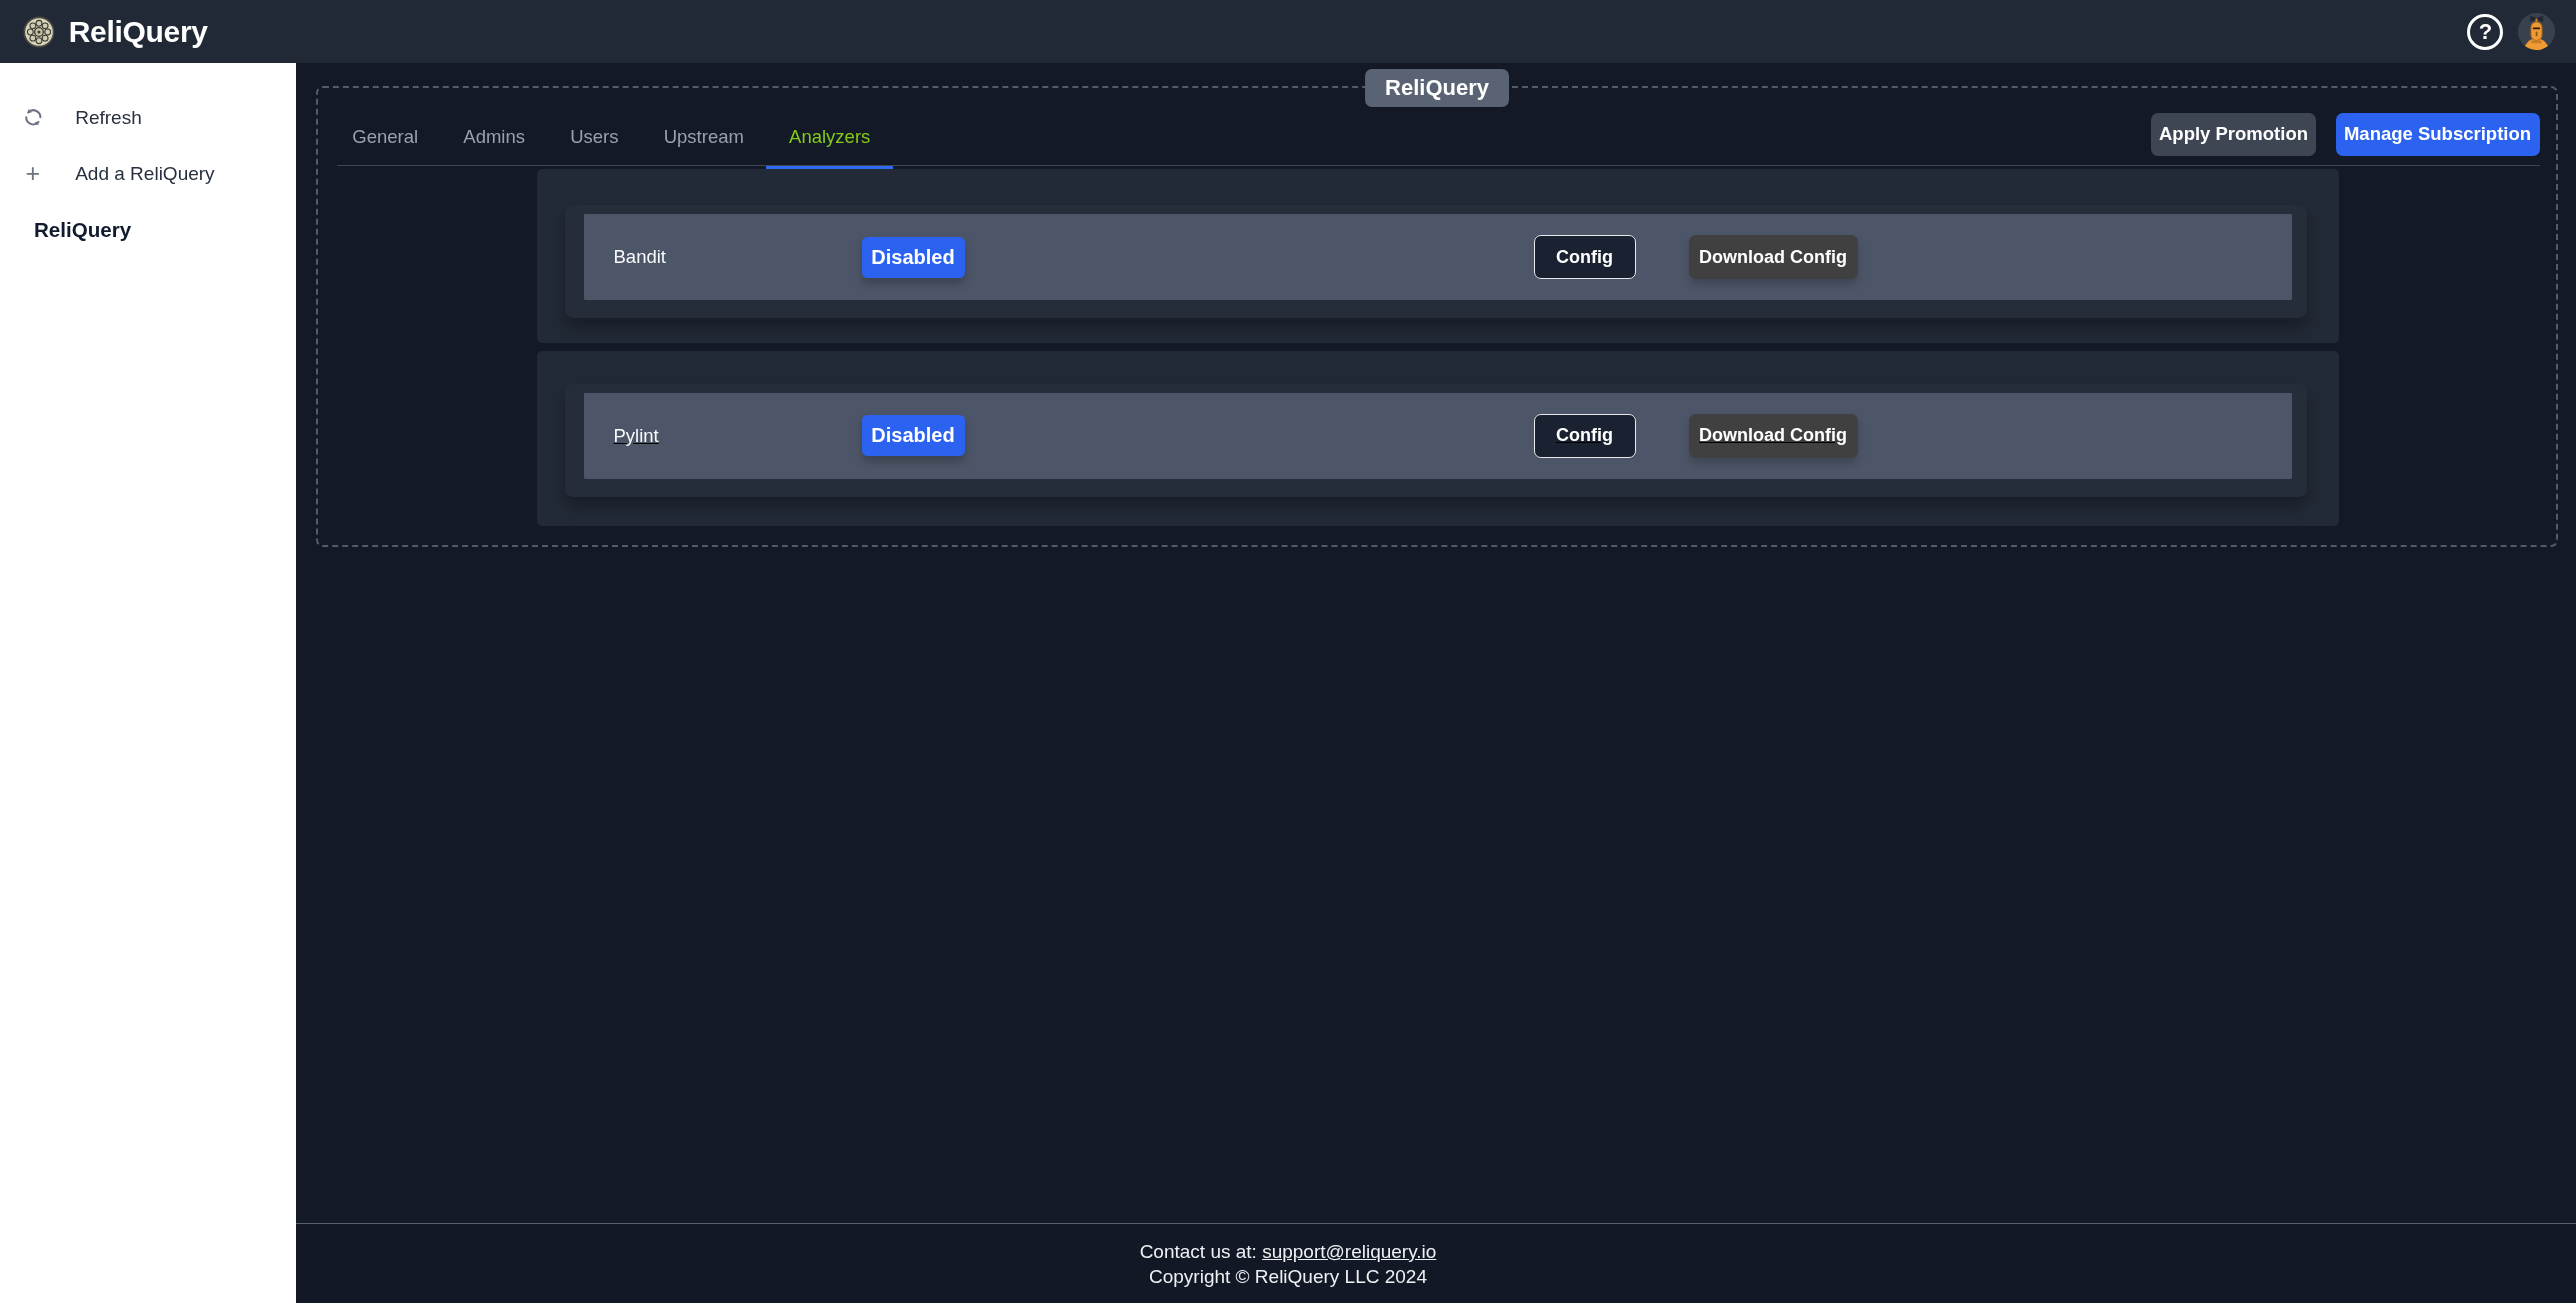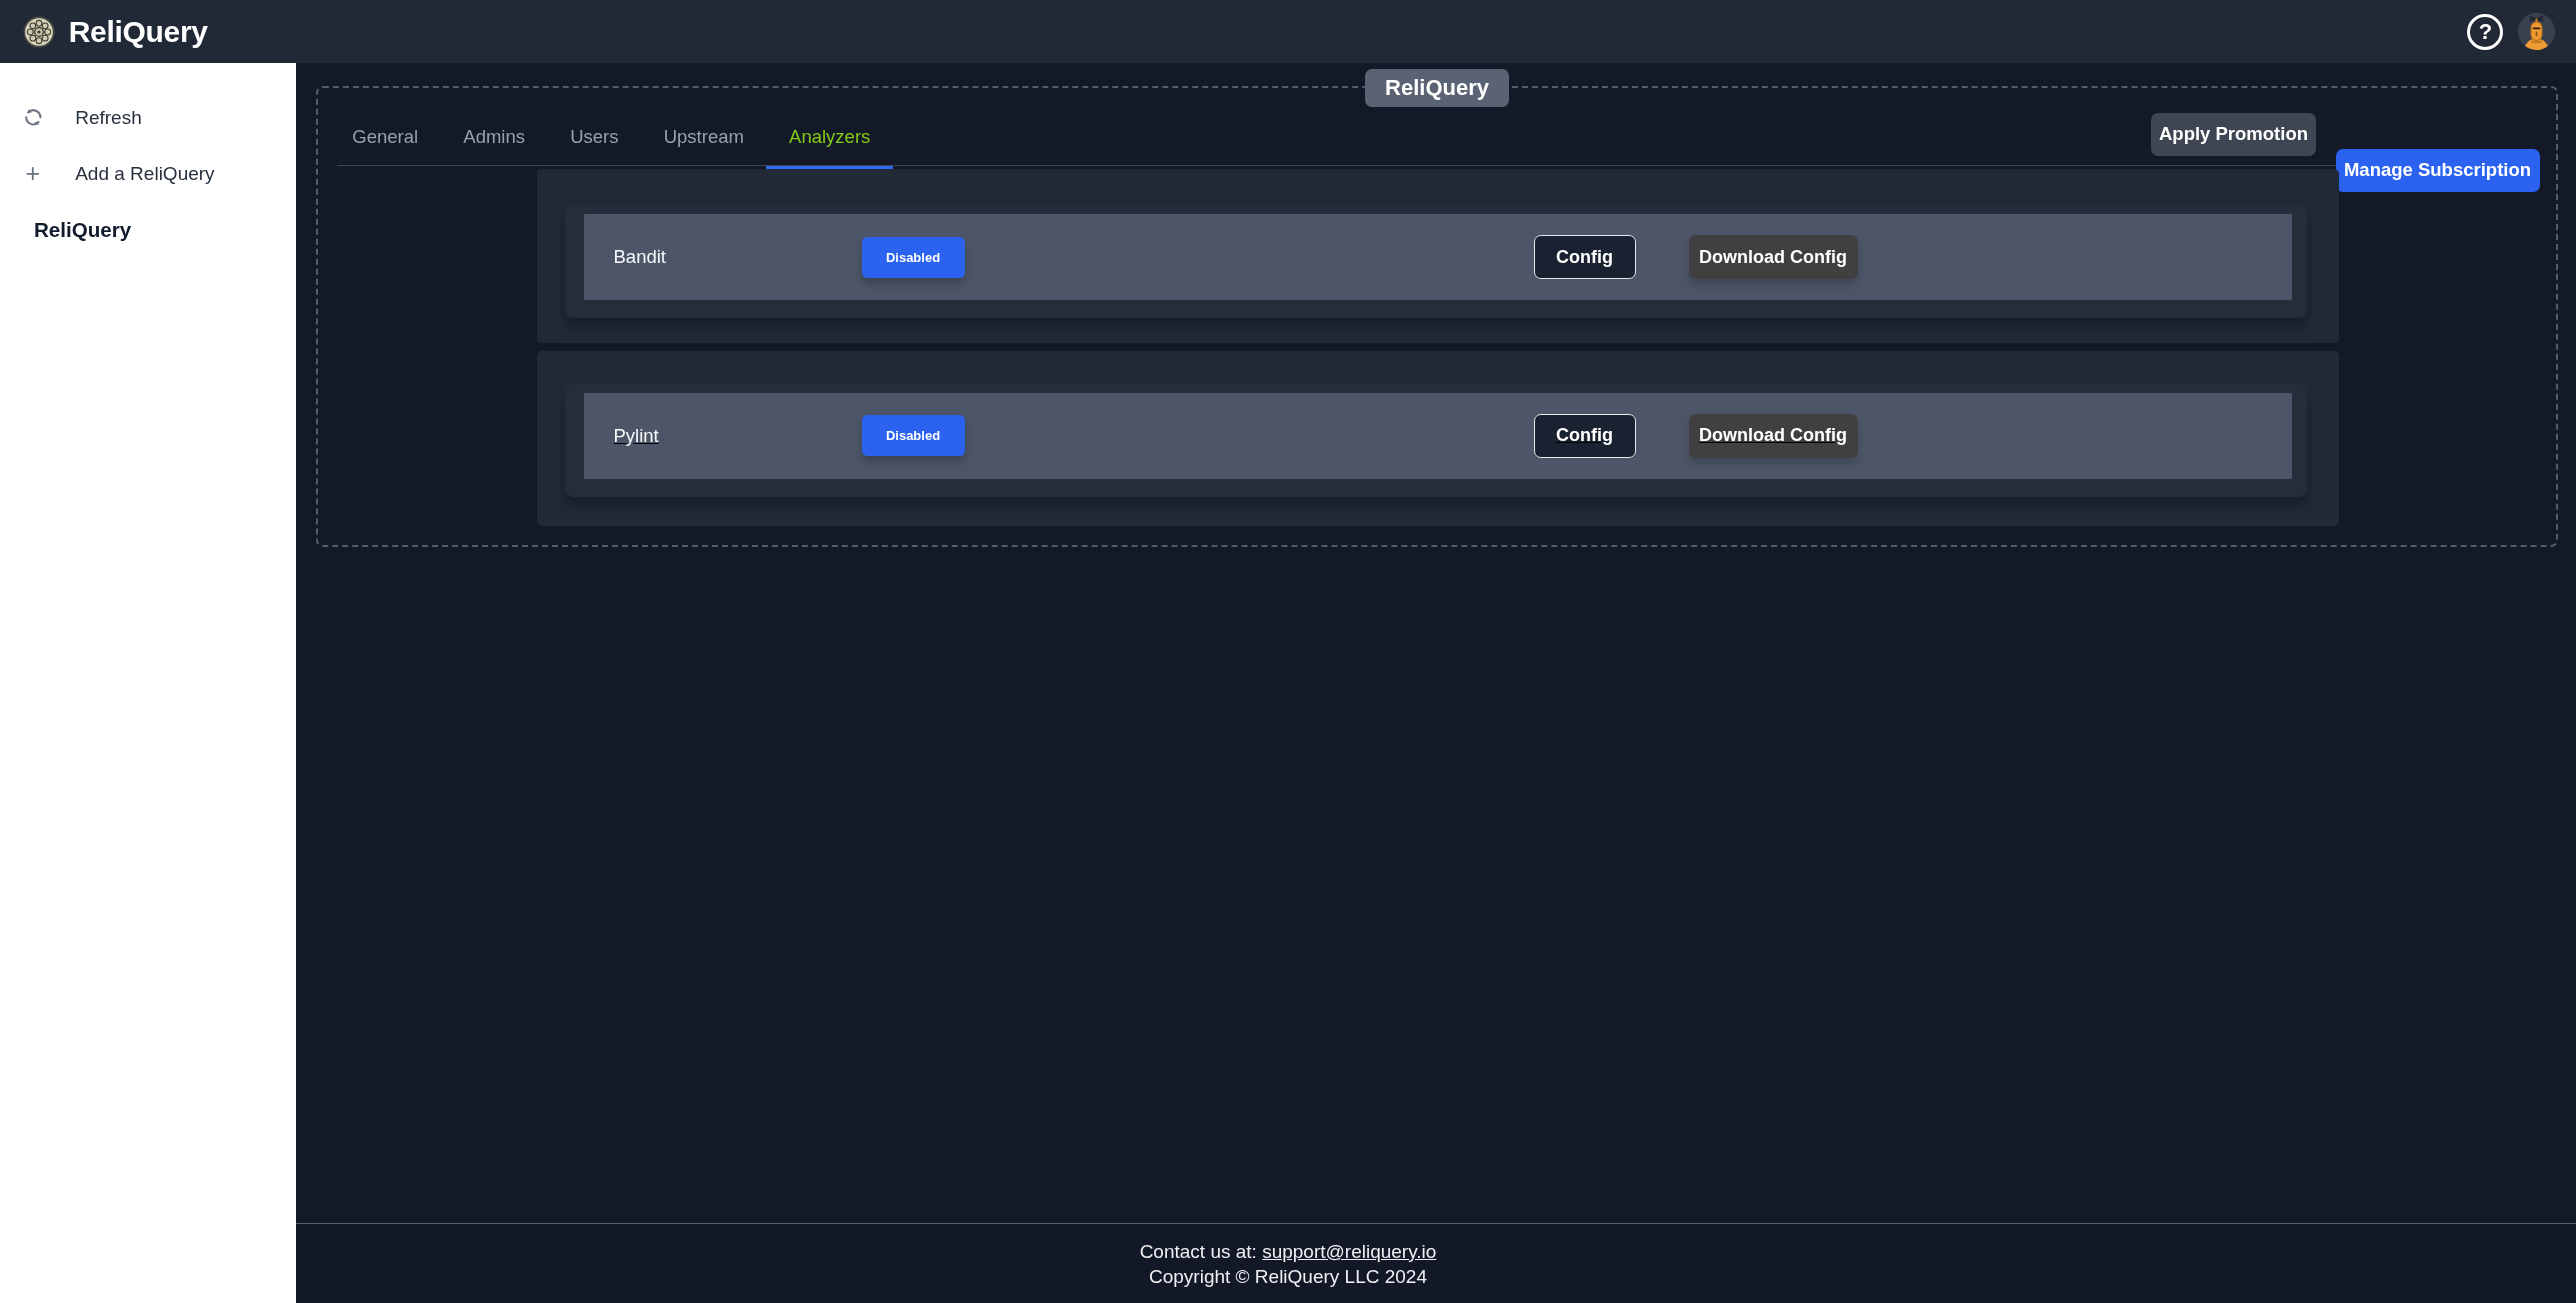--- a/index.html
+++ b/index.html
@@ -40,38 +40,38 @@
   .tab { height:47px; padding:4.1px 22.6px 0; font-size:18.5px; font-weight:500;
          color:#98a1ad; cursor:pointer; white-space:nowrap; }
   .tab.active { color:#84cc16; border-bottom:3.4px solid #2f6af3; }
   .tabs-underline { position:absolute; left:19px; top:77px; width:2203px; height:1.4px; background:#3d4553; }
 
   .btn { display:flex; align-items:center; justify-content:center; border-radius:6.9px;
          color:#ffffff; font-weight:600; cursor:pointer; border:none; }
   .btn-apply { position:absolute; top:25px; right:240px; width:165px; height:43px;
                background:#3e4553; font-size:18.5px; }
   .btn-manage { position:absolute; top:25px; right:16.5px; width:204px; height:43px;
-                background:#2b63f0; font-size:18.5px;margin-top:36px; }
+                background:#2b63f0; font-size:18.5px; }
 
   .analyzer-group { position:absolute; left:219px; width:1802px; background:#222a37; border-radius:5px; }
   .group-a { top:81px; height:174px; }
   .group-b { top:263px; height:175px; }
   .card { position:absolute; left:28px; right:32px; height:113px; background:#252d3b;
           border-radius:8.2px; box-shadow:0 8.2px 15px rgba(0,0,0,0.30); }
   .group-a .card { top:36px; }
   .group-b .card { top:33px; }
   .row { position:absolute; left:18.5px; right:15px; height:86px; background:#4d5668;
          border-radius:1.4px; display:flex; align-items:center; }
   .group-a .row { top:9.6px; }
   .group-b .row { top:9px;text-decoration:underline; }
   .cell-name { width:278px; padding-left:30px; font-size:18.5px; font-weight:500; color:#f8f9fa; }
   .cell-status { width:672px; }
   .badge { display:inline-flex; align-items:center; justify-content:center;
            width:103px; height:41px; background:#2b63f0; border-radius:5.5px;
-           color:#ffffff; font-size:13px; font-weight:600; cursor:pointer;
+           color:#ffffff; font-size:20px; font-weight:600; cursor:pointer;
            box-shadow:0 5.5px 8.2px rgba(0,0,0,0.22); }
   .btn-config { width:102px; height:44px; background:#1a2130; border:1.4px solid #e7e9ec;
                 border-radius:6.9px; font-size:18px; }
   .btn-download { margin-left:53px; width:169px; height:44px; background:#404040;
                   border-radius:6.9px; font-size:18px; box-shadow:0 5.5px 8.2px rgba(0,0,0,0.18); }
 
   
   #footer { position:absolute; left:0; right:0; bottom:0; height:80px; background:#131826;
             border-top:1.4px solid #5a626e; text-align:center; color:#eef1f4;
             font-size:19px; padding-top:15px; line-height:25px; z-index:1; }

